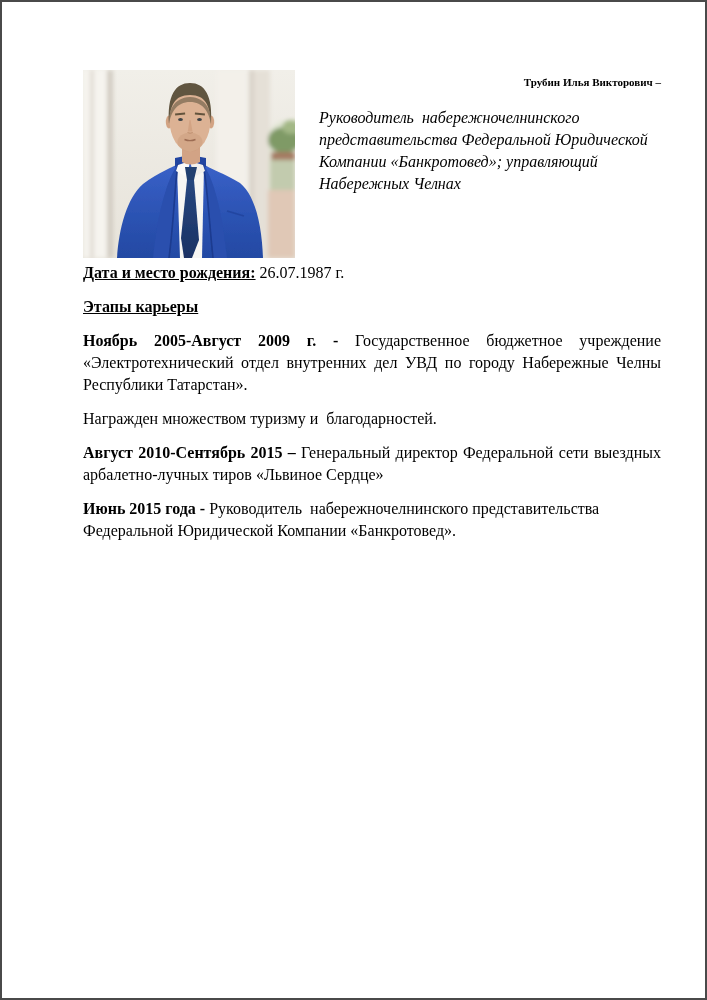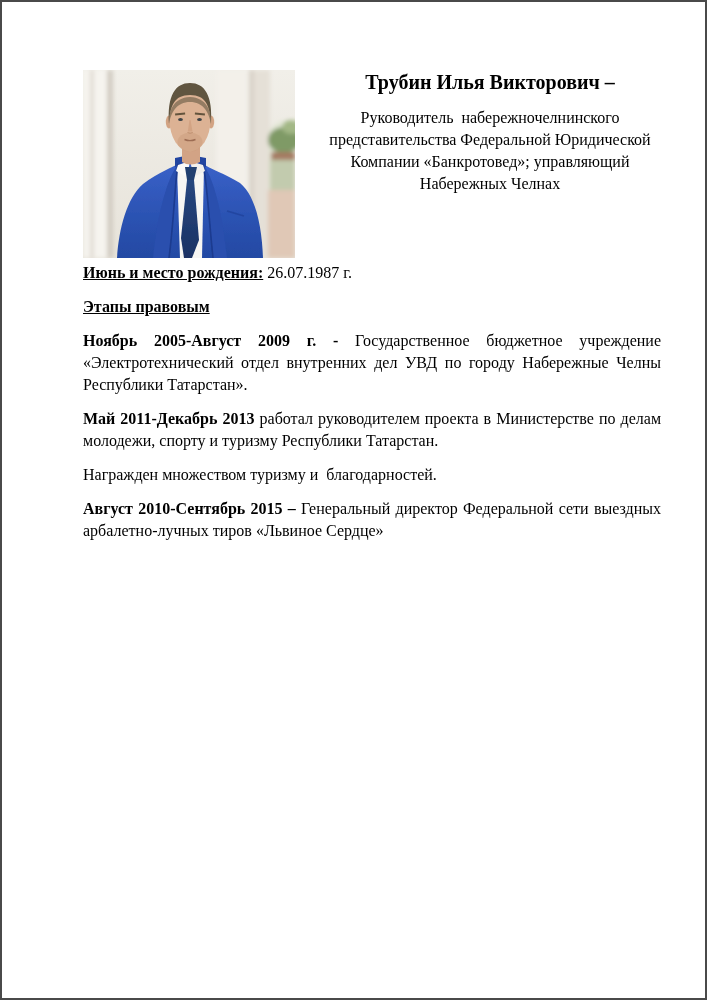--- a/index.html
+++ b/index.html
@@ -31,27 +31,28 @@
     height: 188px;
     overflow: hidden;
   }
   .photo svg { display: block; width: 212px; height: 188px; }
   .header-text {
     flex: 1;
     padding-left: 24px;
   }
   .person-name {
     font-weight: bold;
-    font-size: 20px;
-    text-align: center;
+    font-size: 11px;
+    text-align: right;
     margin: 1px 0 14px 0;
   }
   .role-line {
-    text-align: center;
+    text-align: left;
     white-space: pre;
+    font-style: italic;
   }
   .para {
     margin: 0 0 12px 0;
     text-align: justify;
   }
   .para.left {
     text-align: left;
     white-space: pre-wrap;
   }
   .b { font-weight: bold; }
@@ -139,28 +140,28 @@
       <div>
         <div class="role-line">Руководитель  набережночелнинского</div>
         <div class="role-line">представительства Федеральной Юридической</div>
         <div class="role-line">Компании «Банкротовед»; управляющий</div>
         <div class="role-line">Набережных Челнах</div>
       </div>
     </div>
 
   </div>
 
-  <p class="para"><span class="b u">Июнь и место рождения:</span><span> 26.07.1987 г.</span></p>
+  <p class="para"><span class="b u">Дата и место рождения:</span><span> 26.07.1987 г.</span></p>
 
 
 
-  <p class="para left"><span class="b u">Этапы правовым</span></p>
+  <p class="para left"><span class="b u">Этапы карьеры</span></p>
 
   <p class="para"><span class="b">Ноябрь 2005-Август 2009 г. -</span><span> Государственное бюджетное учреждение «Электротехнический отдел внутренних дел УВД по городу Набережные Челны Республики Татарстан».</span></p>
 
-  <p class="para"><span class="b">Май 2011-Декабрь 2013</span><span> работал руководителем проекта в Министерстве по делам молодежи, спорту и туризму Республики Татарстан.</span></p>
 
   <p class="para left"><span class="b"></span><span>Награжден множеством туризму и  благодарностей.</span></p>
 
   <p class="para"><span class="b">Август 2010-Сентябрь 2015 –</span><span> Генеральный директор Федеральной сети выездных арбалетно-лучных тиров «Львиное Сердце»</span></p>
 
+  <p class="para left"><span class="b">Июнь 2015 года -</span><span> Руководитель  набережночелнинского представительства Федеральной Юридической Компании «Банкротовед».</span></p>
 
 </div>
 
 </body></html>

